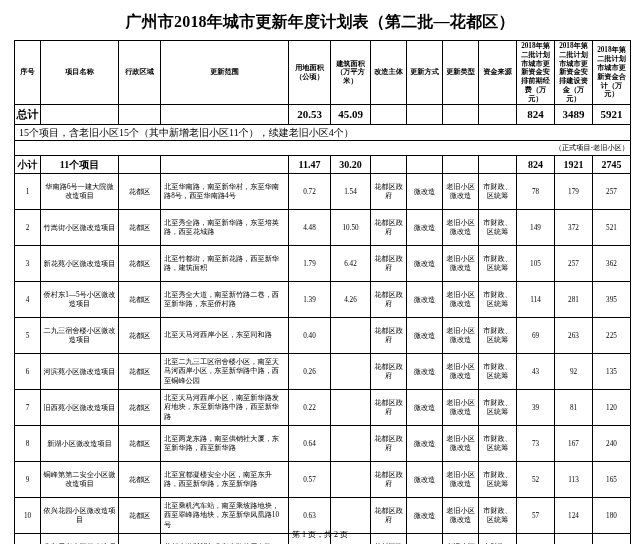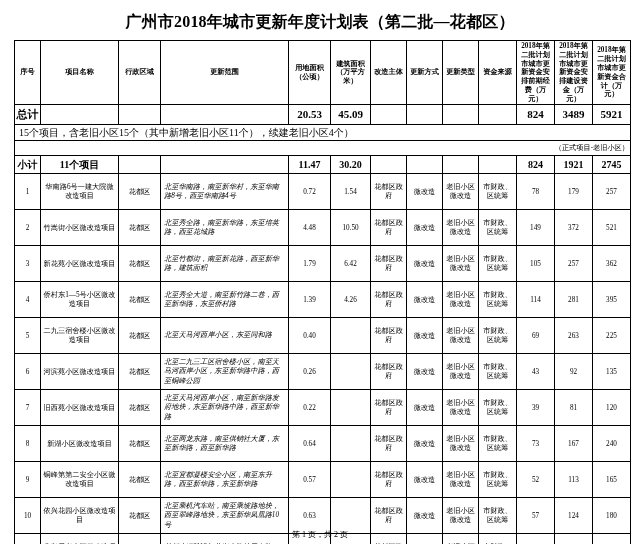--- a/index.html
+++ b/index.html
@@ -57,21 +57,21 @@
   .c-src{width:38px;}
   .c-n1{width:38px;}
   .c-n2{width:38px;}
   .c-n3{width:38px;}
   .row-total td{font-weight:bold;font-size:11px;height:17px;}
   .row-note td{text-align:left;padding-left:4px;height:13px;font-size:10px;}
   .row-note2 td{text-align:right;padding-left:4px;height:12px;font-size:7.2px;}
   .row-sub td{font-weight:bold;height:15px;font-size:10px;}
   .data-row td{height:33px;}
   .name-cell{text-align:center;padding:0 2px;}
-  .scope-cell{text-align:left;padding:1px 3px;line-height:1.28;font-style:italic;}
+  .scope-cell{text-align:left;padding:1px 3px;line-height:1.28;}
   .footer{
     position:absolute;
     left:0;right:0;
     bottom:4px;
     text-align:center;
     font-size:8px;
     font-family:"Liberation Serif", serif;
   }
 </style>
 </head>

